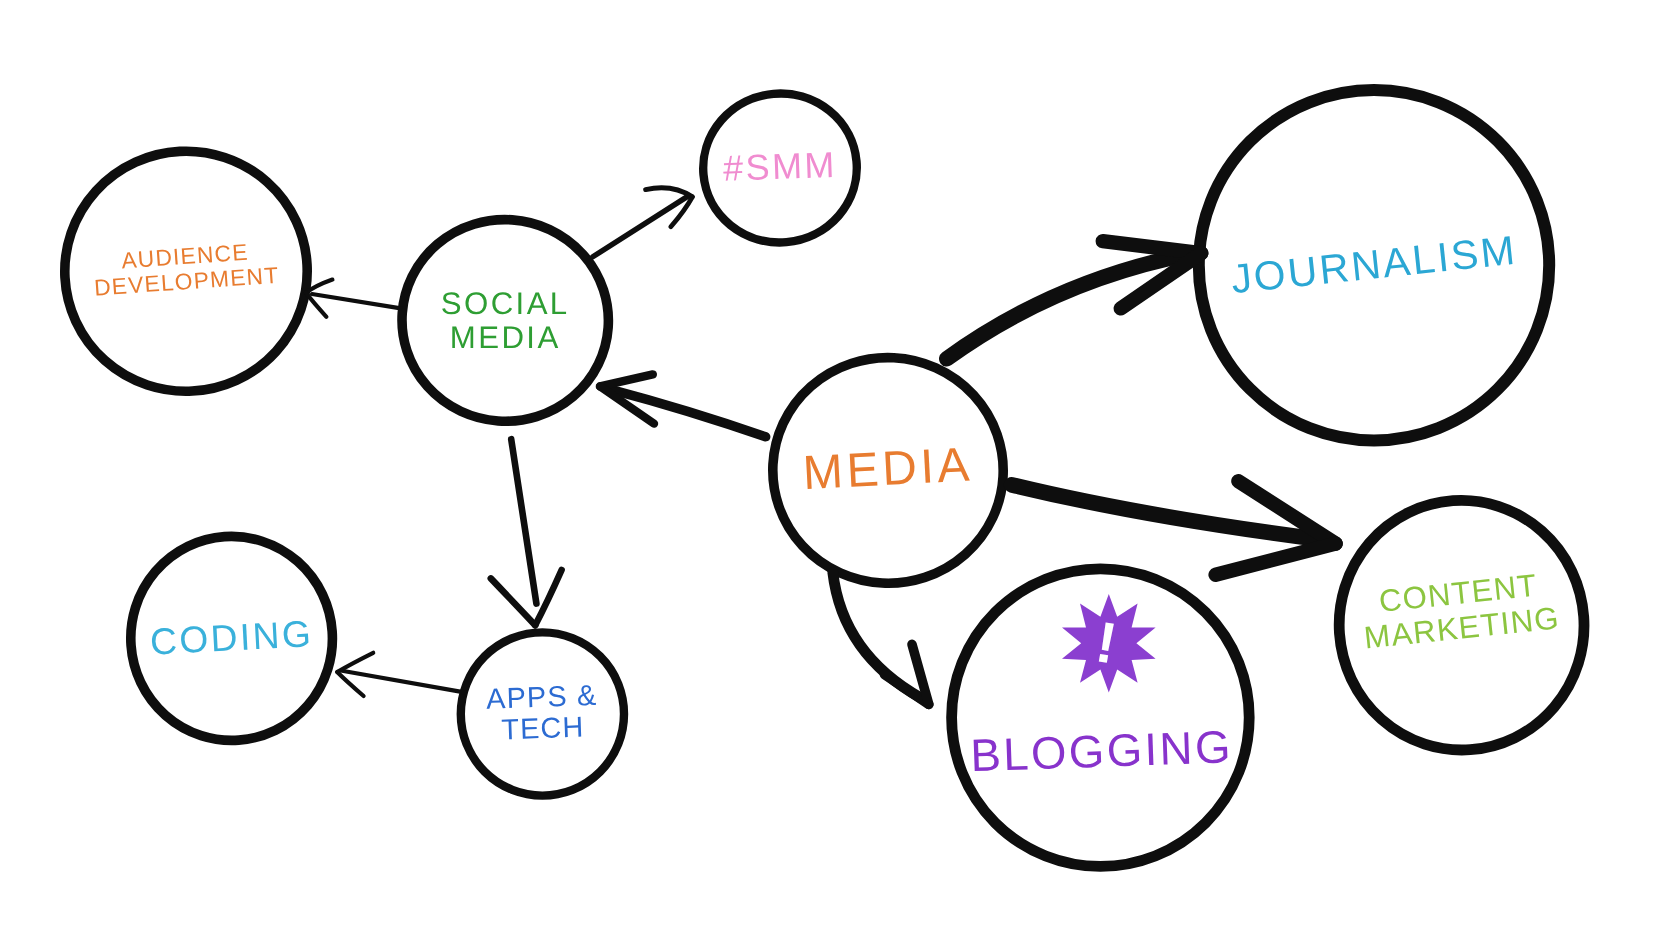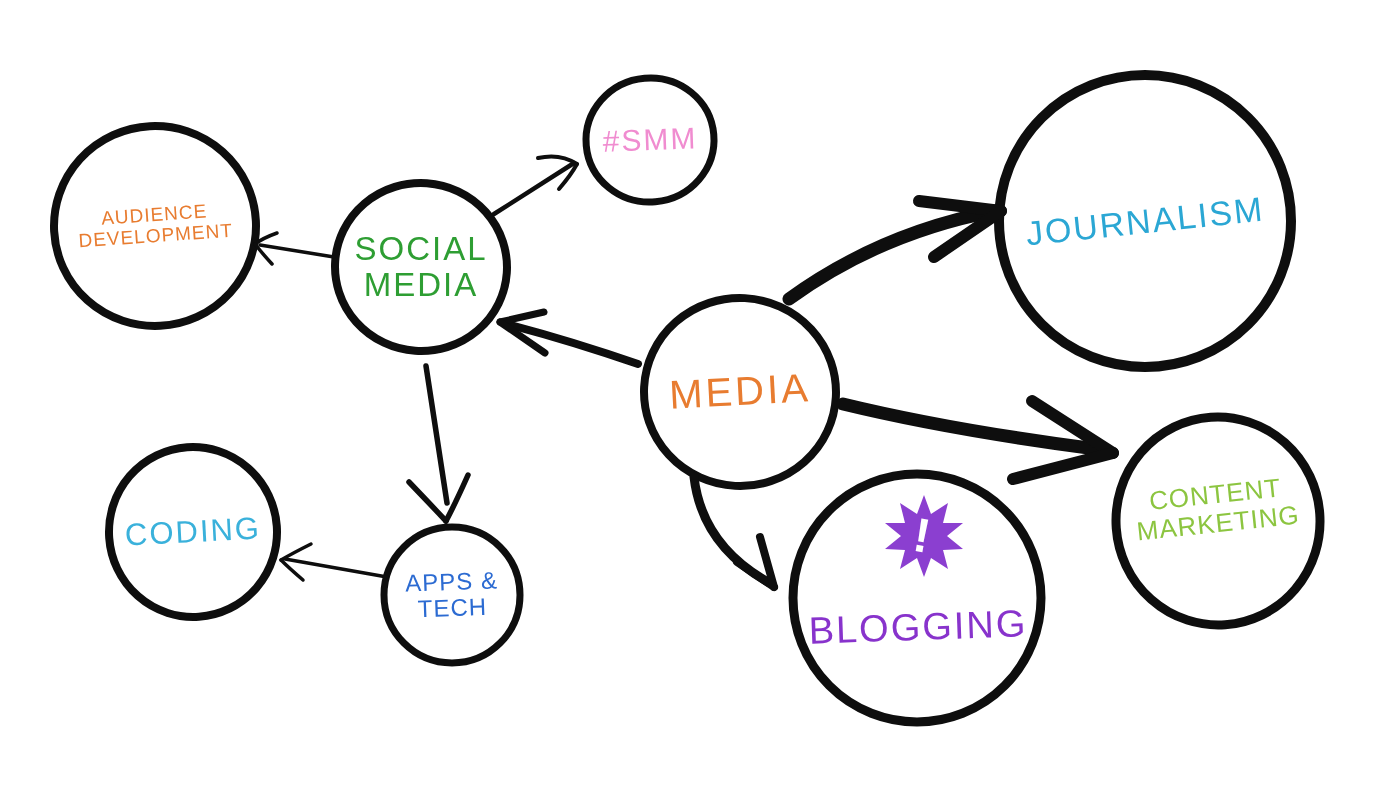--- a/index.html
+++ b/index.html
@@ -22,21 +22,21 @@
   .c-orange{color:#E87C30;}
   .c-green{color:#2E9E33;}
   .c-pink{color:#F08CD0;}
   .c-cyan{color:#2BA7D4;}
   .c-lightgreen{color:#8CC540;}
   .c-purple{color:#8833CC;}
   .c-teal{color:#3AB1DB;}
   .c-blue{color:#2C6BD2;}
 
   .lbl-audience{left:54px;top:126px;width:202px;height:200px;font-size:19px;letter-spacing:1px;transform:rotate(-4deg);}
-  .lbl-social{left:335px;top:183px;width:172px;height:168px;font-size:33px;letter-spacing:2px;}
+  .lbl-social{left:335px;top:183px;width:172px;height:168px;font-size:26px;letter-spacing:2px;}
   .lbl-smm{left:586px;top:78px;width:128px;height:124px;font-size:30px;letter-spacing:2px;transform:rotate(-2deg);}
   .lbl-media{left:644px;top:298px;width:192px;height:188px;font-size:40px;letter-spacing:3px;transform:rotate(-3deg);}
   .lbl-journalism{left:999px;top:75px;width:292px;height:292px;font-size:34px;letter-spacing:2px;transform:rotate(-6deg);}
   .lbl-content{left:1116px;top:417px;width:204px;height:208px;font-size:26px;letter-spacing:1px;transform:rotate(-6deg);padding-bottom:25px;box-sizing:border-box;}
   .lbl-blogging{left:793px;top:474px;width:248px;height:248px;font-size:38px;letter-spacing:2px;transform:rotate(-2deg);padding-top:60px;box-sizing:border-box;}
   .lbl-coding{left:109px;top:447px;width:168px;height:170px;font-size:31px;letter-spacing:2px;transform:rotate(-3deg);}
   .lbl-apps{left:384px;top:527px;width:136px;height:136px;font-size:24px;letter-spacing:1px;transform:rotate(-2deg);}
 
   .ink{stroke:#0e0e0e;fill:none;stroke-linecap:round;stroke-linejoin:round;}
   .circle{fill:#ffffff;stroke:#0e0e0e;}

